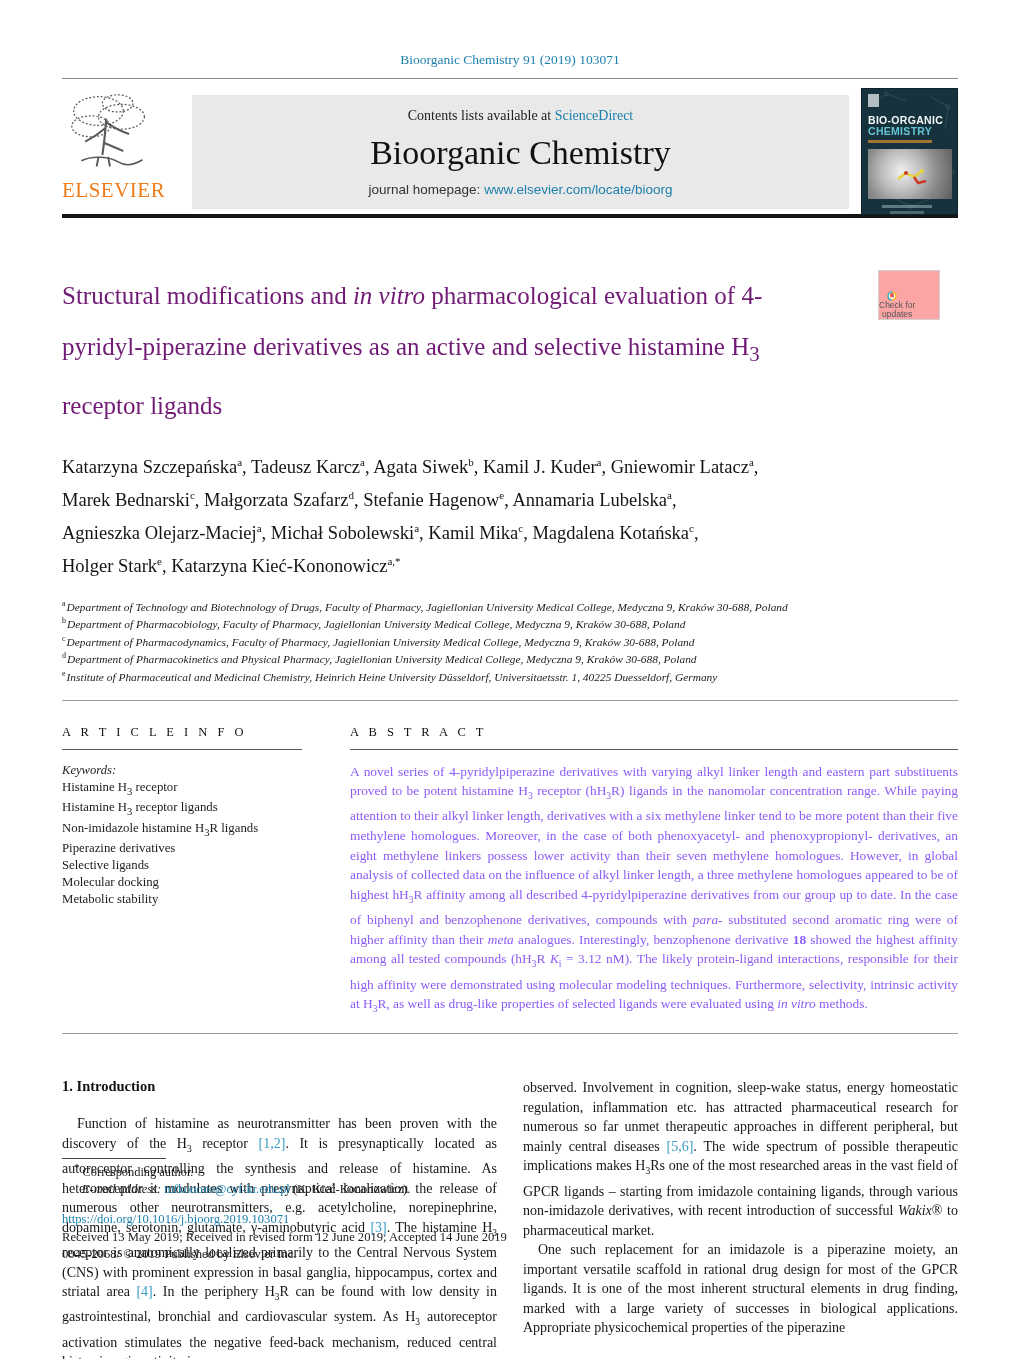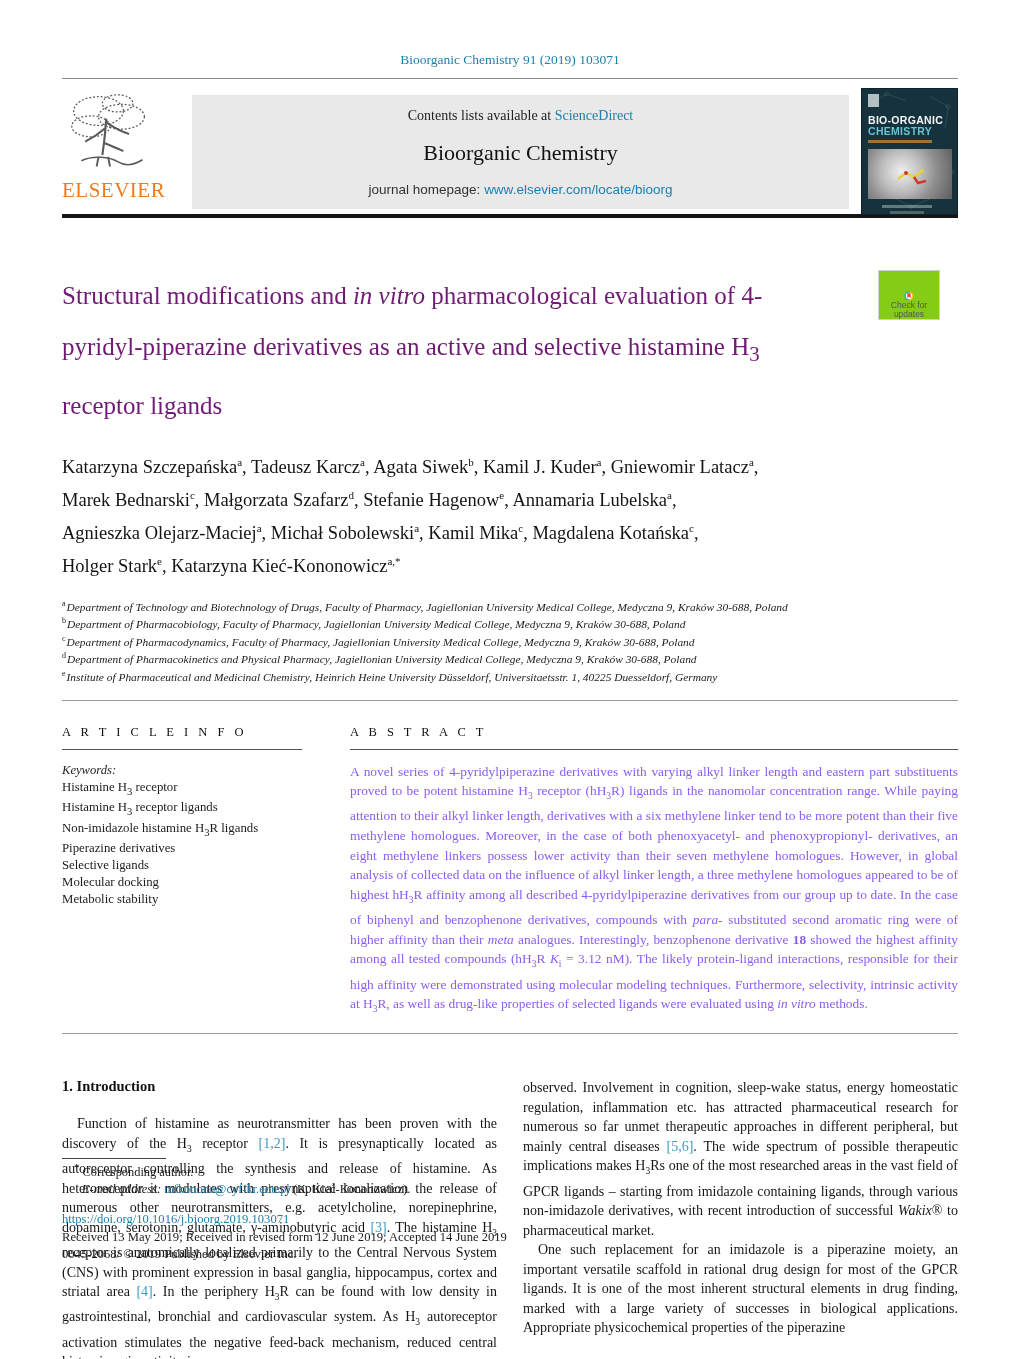--- a/index.html
+++ b/index.html
@@ -16,39 +16,39 @@
 
   .top-rule { margin:10px 62px 0 62px; height:1px; background:#8a8a8a; }
 
   
   .banner { margin:16px 62px 0 62px; display:flex; align-items:stretch; height:114px; }
   .logo-block { width:130px; display:flex; flex-direction:column; align-items:flex-start; justify-content:center; padding-right:10px; position:relative; top:-6px; }
   .logo-tree { width:96px; height:86px; }
   .elsevier-word { font-family:"Liberation Serif", serif; font-size:21px; letter-spacing:.5px; color:#ef7b1a; font-weight:400; margin-top:2px; }
   .gray-box { flex:1; background:#e9e9e9; display:flex; flex-direction:column; justify-content:space-between; padding:13px 10px 12px 10px; text-align:center; }
   .contents-line { font-size:14px; color:#222; }
-  .journal-title { font-size:22px; color:#111; }
+  .journal-title { font-size:34px; color:#111; }
   .homepage-line { font-family:"Liberation Sans", sans-serif; font-size:13.5px; color:#333; }
   .link { color:#1c7fad; text-decoration:none; cursor:pointer; }
   .cover { width:97px; margin-left:12px; position:relative; top:-7px; height:127px; background:#16323d; border:1px solid #0d222b; padding:5px 6px; overflow:hidden; }
   .cover-net { position:absolute; inset:0; opacity:.18; }
   .cover-smallbox { width:11px; height:13px; background:#cfd8da; opacity:.85; margin-bottom:8px; }
   .cover-t1 { font-family:"Liberation Sans", sans-serif; font-weight:bold; font-size:10.5px; letter-spacing:.3px; color:#f2f6f6; line-height:11px; }
   .cover-t2 { font-family:"Liberation Sans", sans-serif; font-weight:bold; font-size:10.5px; letter-spacing:.3px; color:#66c3d4; line-height:11px; }
   .cover-sub { margin-top:3px; height:3px; width:64px; background:#d08a2e; opacity:.75; }
   .cover-img { margin-top:6px; width:84px; height:50px; background:radial-gradient(circle at 40% 45%, #efefef 0%, #bdbdbd 35%, #8f8f8f 60%, #5c5c5c 100%); position:relative; }
   .cover-foot { margin-top:6px; height:3px; width:50px; background:#9fb6bb; opacity:.55; margin-left:14px; }
   .cover-foot2 { margin-top:3px; height:3px; width:34px; background:#9fb6bb; opacity:.4; margin-left:22px; }
 
   .thick-rule { margin:5px 62px 0 62px; height:4px; background:#151515; }
 
   
   .title-wrap { position:relative; margin-top:52px; }
   .paper-title { font-size:25px; line-height:51px; color:#701a75; max-width:800px; font-weight:400; }
-  .check-badge { position:absolute; right:18px; top:0; width:62px; height:50px; background:#84cc16; border:1px solid #d0d0d0; display:flex; flex-direction:column; align-items:center; padding-top:20px; cursor:pointer; }
+  .check-badge { position:absolute; right:18px; top:0; width:62px; height:50px; background:#fca5a5; border:1px solid #d0d0d0; display:flex; flex-direction:column; align-items:flex-start; padding-top:20px; cursor:pointer; }
   .check-text { font-family:"Liberation Sans", sans-serif; font-size:8.5px; line-height:9px; color:#555; text-align:center; }
   .authors { margin-top:17px; font-size:18.5px; line-height:28px; color:#141414; }
   .authors sup { font-size:11px; }
   .affiliations { margin-top:16px; font-size:11.4px; line-height:13.8px; font-style:italic; color:#1b1b1b; }
   .affiliations sup { font-size:8px; font-style:normal; margin-right:1px; }
 
   .mid-rule { margin:15px 62px 0 62px; height:1px; background:#9a9a9a; }
 
   
   .info-abstract { display:flex; margin:24px 62px 0 62px; }

